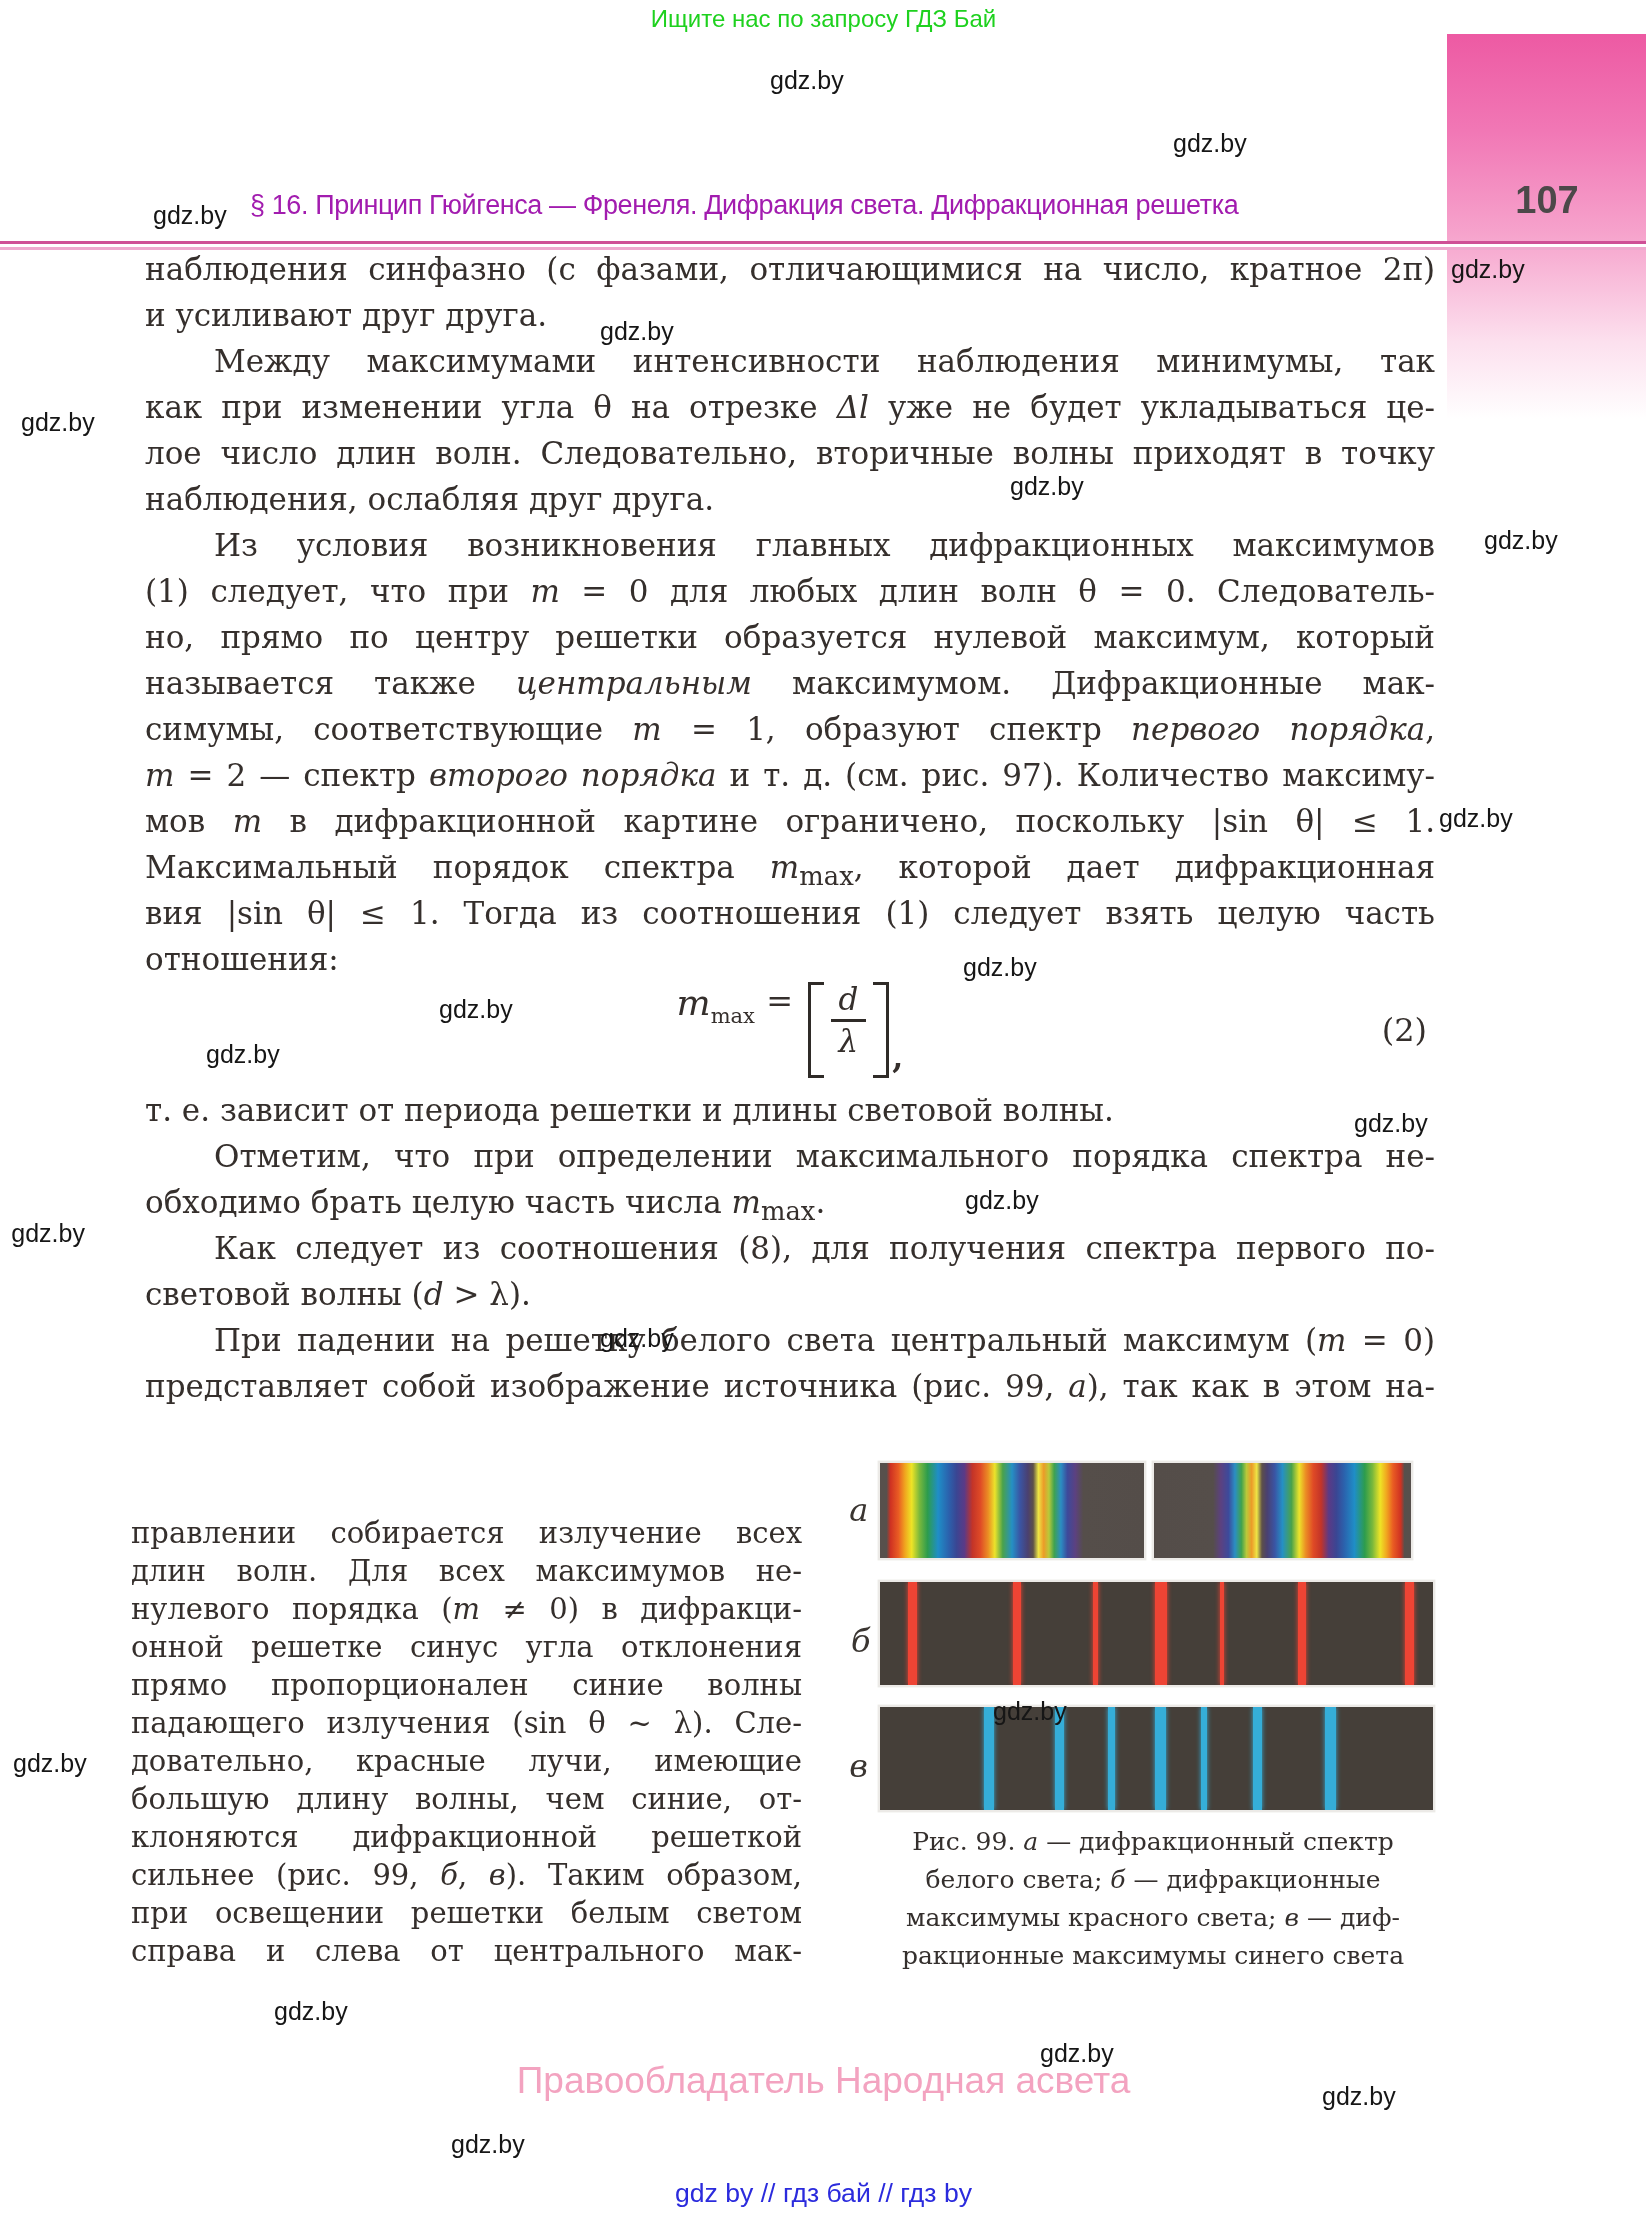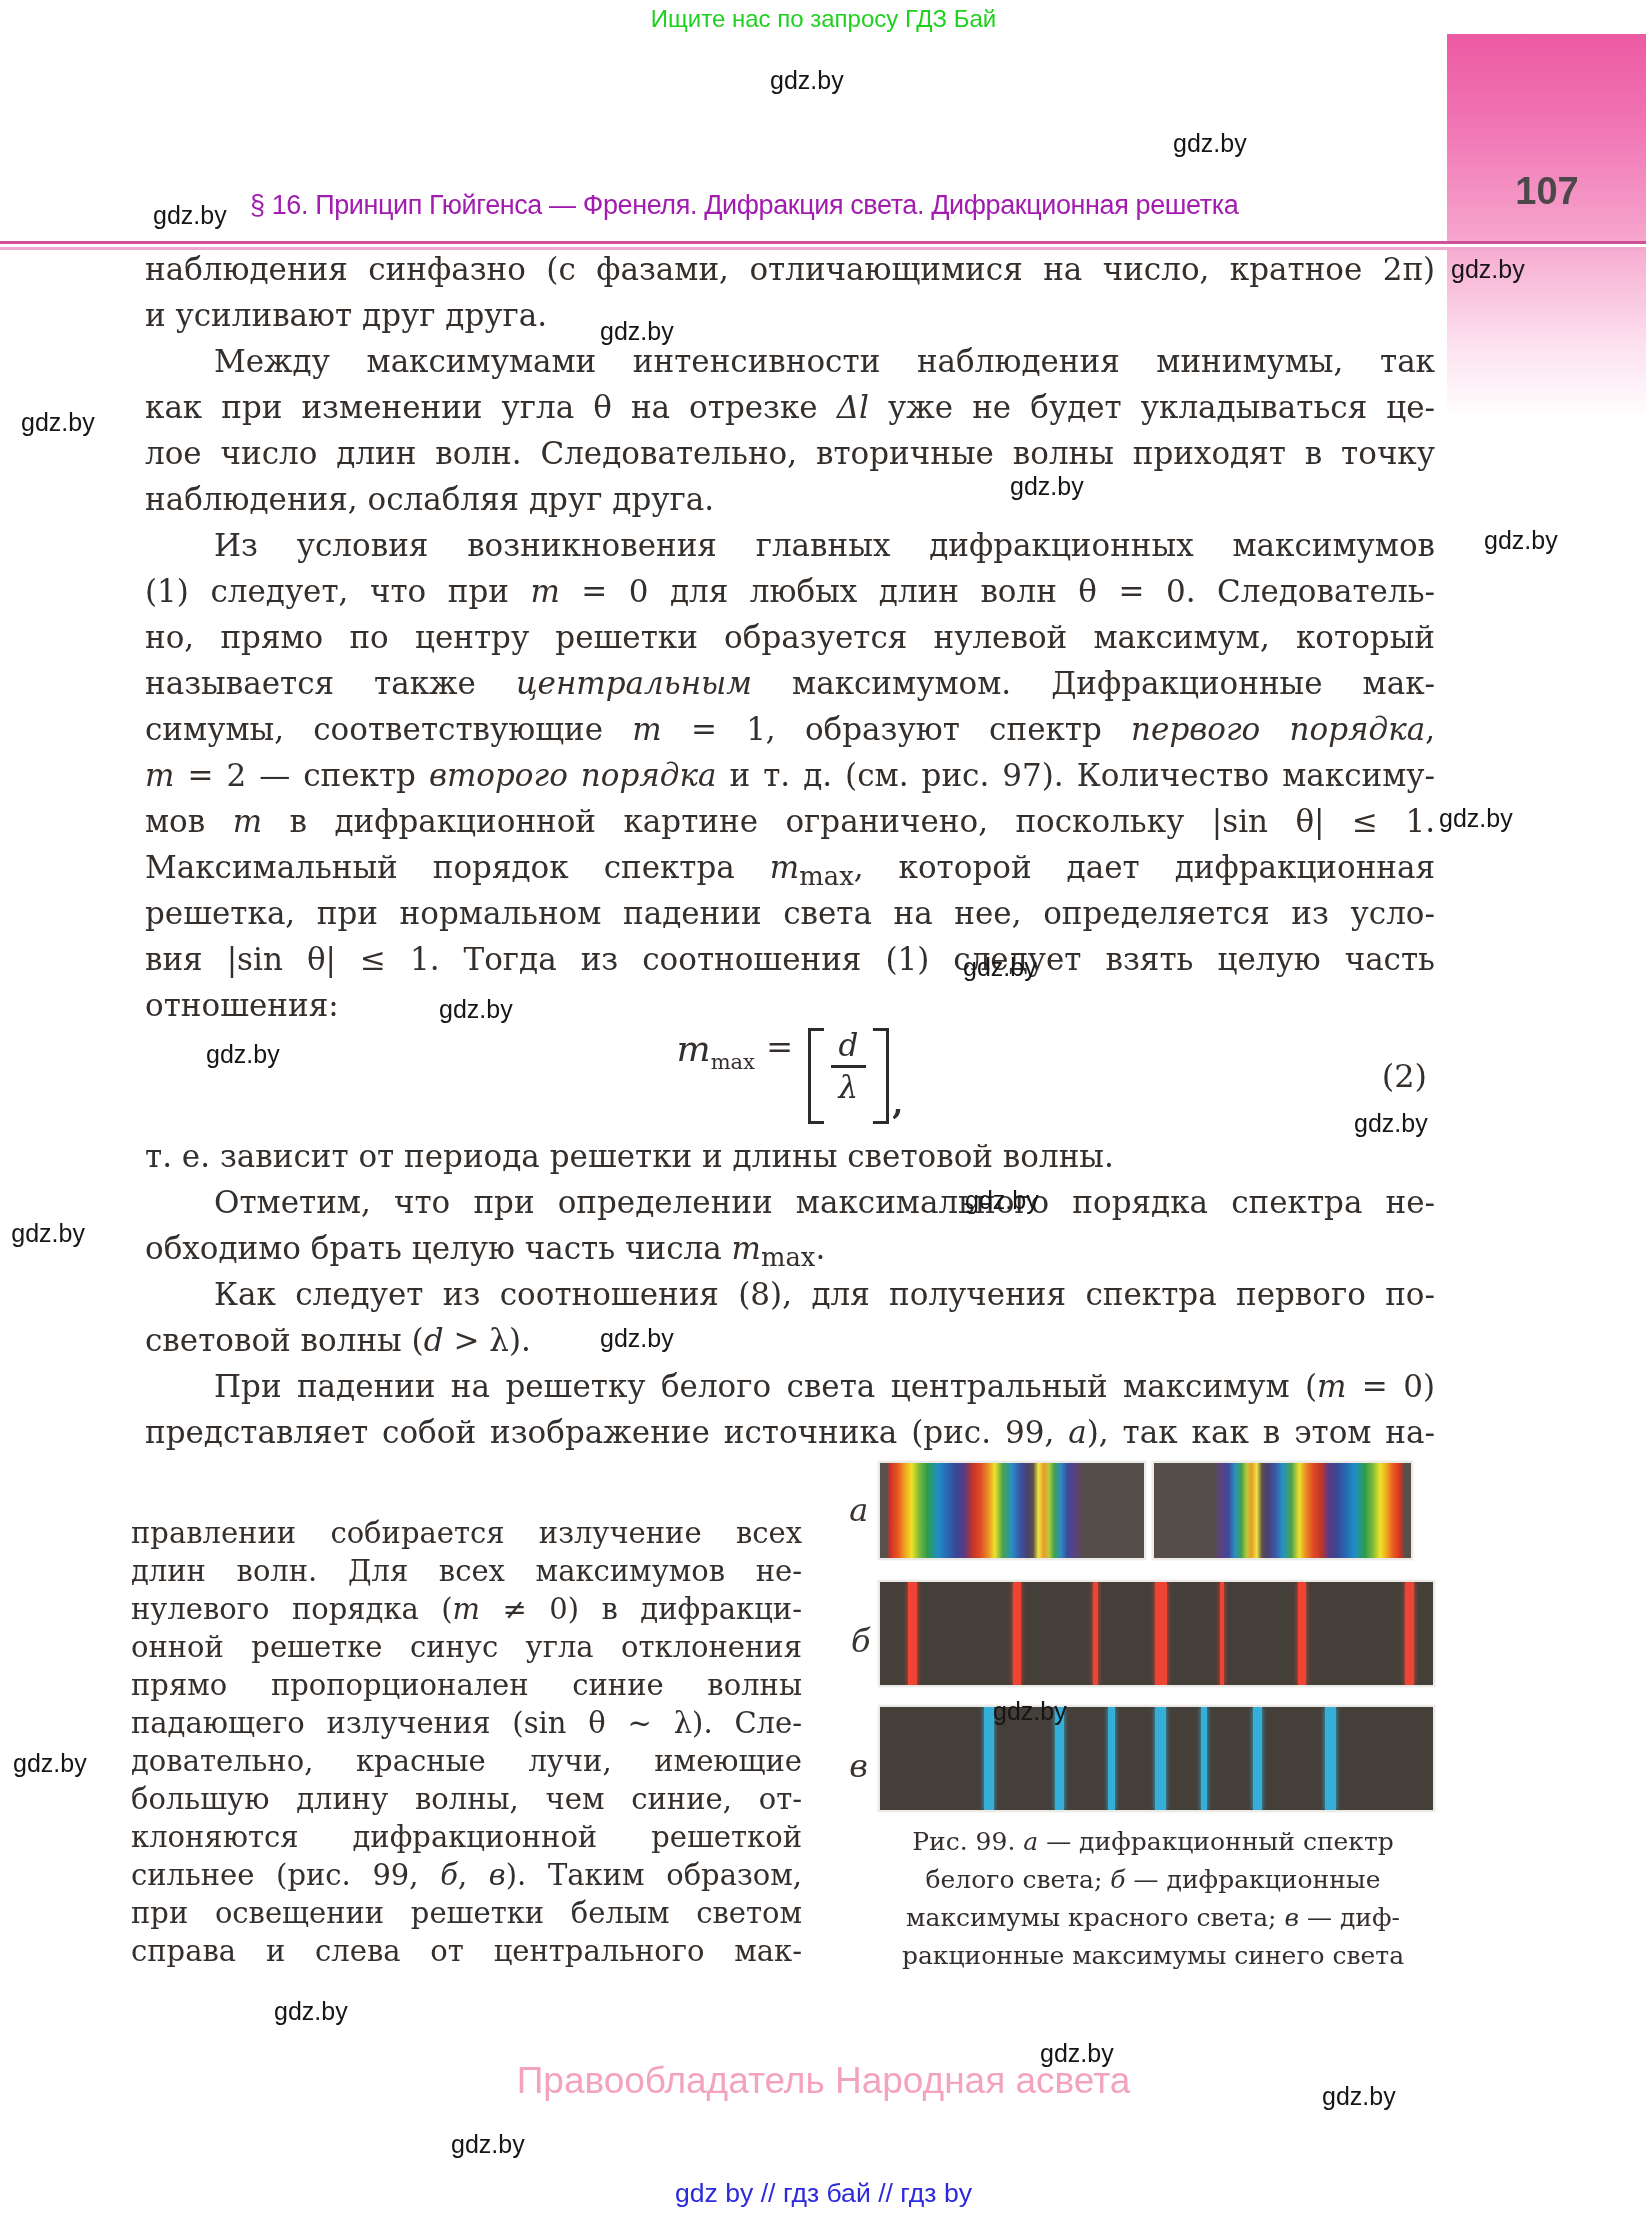--- a/index.html
+++ b/index.html
@@ -13,21 +13,21 @@
   .copyright{position:absolute;top:2060px;left:50%;transform:translateX(-50%);
       font-family:"Liberation Sans",sans-serif;font-size:37px;color:#f3a3c0;white-space:nowrap;}
   .footer-links{position:absolute;top:2178px;left:50%;transform:translateX(-50%);
       font-family:"Liberation Sans",sans-serif;font-size:26.6px;color:#2b2bdd;white-space:nowrap;}
 
   
   .header-title{position:absolute;top:190px;left:250px;width:1169px;
       font-family:"Liberation Sans",sans-serif;font-size:27px;color:#a21caf;letter-spacing:-0.4px;white-space:nowrap;}
   .sidebar{position:absolute;top:34px;right:0;width:200px;height:385px;
       background:linear-gradient(to bottom,#ed5aa3 0%,#f177b5 25%,#f6a3cc 52%,#fce0ee 80%,#ffffff 100%);}
-  .page-num{position:absolute;top:166px;left:1447px;width:200px;height:50px;
+  .page-num{position:absolute;top:175px;left:1447px;width:200px;height:50px;
       font-family:"Liberation Sans",sans-serif;font-weight:bold;font-size:38px;color:#4c4849;
       display:flex;align-items:center;justify-content:center;}
   .rule{position:absolute;top:241px;left:0;width:1647px;height:8.9px;}
   .rule .r1{height:3.2px;background:#cf5096;}
   .rule .r2{height:2.4px;background:#ffffff;}
   .rule .r3{height:3.2px;background:#efa9ce;}
 
   
   .body-text{position:absolute;top:246px;left:145px;width:1290px;}
   .bl{font-size:31px;line-height:46px;height:46px;white-space:nowrap;}
@@ -85,21 +85,20 @@
         <div class="bl j">лое число длин волн. Следовательно, вторичные волны приходят в точку</div>
         <div class="bl">наблюдения, ослабляя друг друга.</div>
         <div class="bl j ind">Из условия возникновения главных дифракционных максимумов</div>
         <div class="bl j">(1) следует, что при <i>m</i> = 0 для любых длин волн θ = 0. Следователь-</div>
         <div class="bl j">но, прямо по центру решетки образуется нулевой максимум, который</div>
         <div class="bl j">называется также <i>центральным</i> максимумом. Дифракционные мак-</div>
         <div class="bl j">симумы, соответствующие <i>m</i> = 1, образуют спектр <i>первого порядка</i>,</div>
         <div class="bl j"><i>m</i> = 2 — спектр <i>второго порядка</i> и т. д. (см. рис. 97). Количество максиму-</div>
         <div class="bl j">мов <i>m</i> в дифракционной картине ограничено, поскольку |sin θ| ≤ 1.</div>
         <div class="bl j">Максимальный порядок спектра <i>m</i><sub>max</sub>, которой дает дифракционная</div>
-        <div class="bl j">решетка, при нормальном падении света на нее, определяется из усло-</div>
         <div class="bl j">вия |sin θ| ≤ 1. Тогда из соотношения (1) следует взять целую часть</div>
         <div class="bl">отношения:</div>
       </div>
 
     <div class="formula">
       <span class="f-lhs"><i>m</i><sub>max</sub></span>
       <span class="f-eq">=</span>
       <span class="bracket bl-l"></span>
       <span class="frac">
         <span class="num">d</span>

